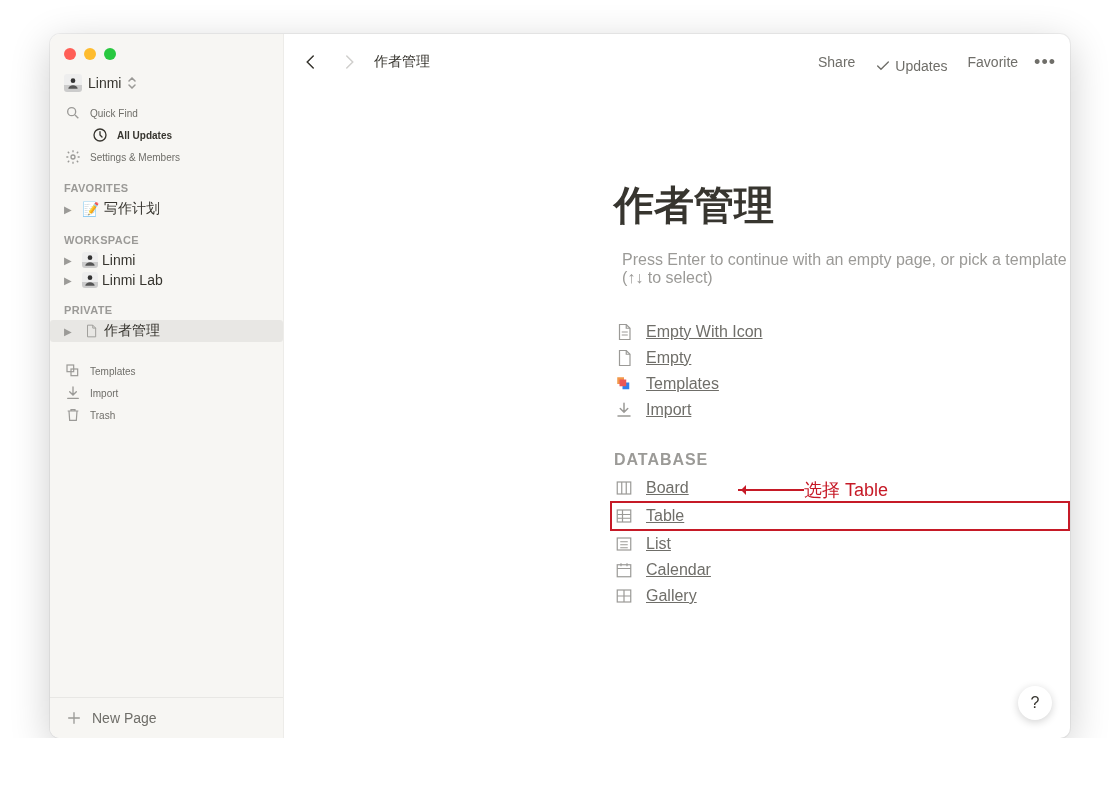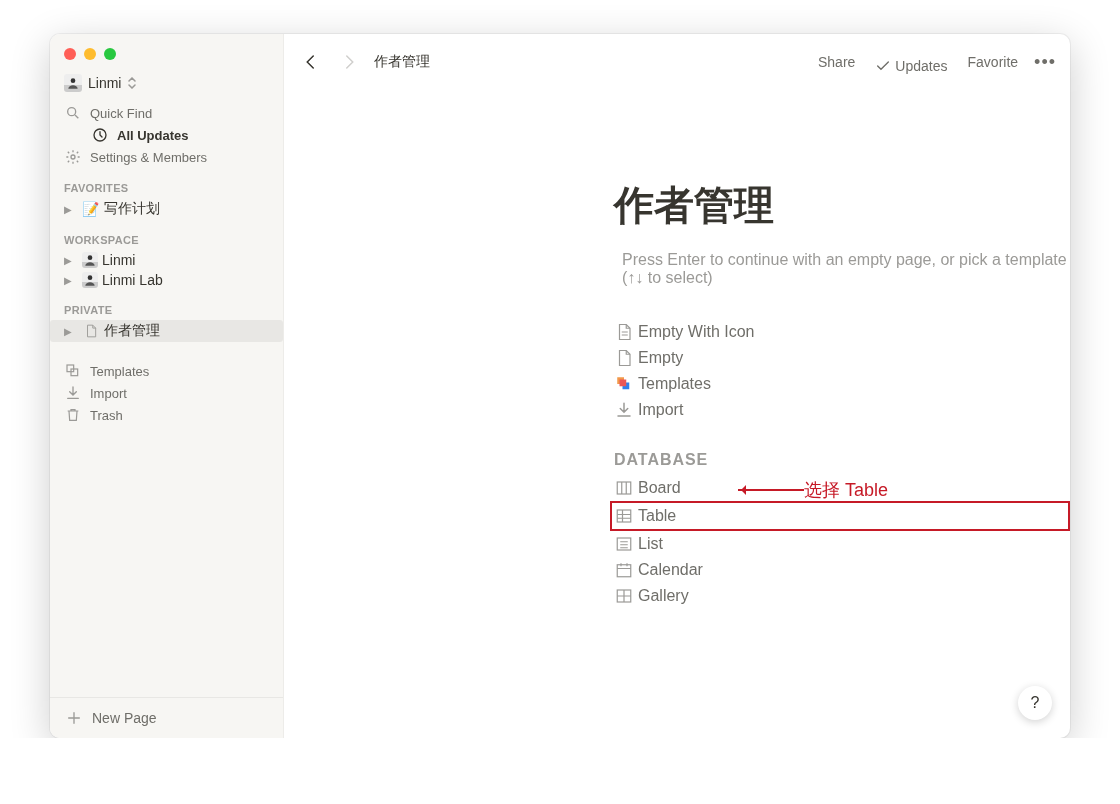--- a/index.html
+++ b/index.html
@@ -42,21 +42,21 @@
     width: 18px; height: 18px; border-radius: 3px;
     background: linear-gradient(#eee 60%, #ccc 60%);
     display:flex; align-items:center; justify-content:center;
   }
   .avatar svg { width: 14px; height: 14px; }
   .updown { color: #9b9a97; }
 
   .sb-item {
     display: flex; align-items: center; gap: 8px;
     padding: 3px 14px;
-    font-size: 13px; color: #6f6e69; font-weight: 500;
+    font-size: 10px; color: #6f6e69; font-weight: 500;
     cursor: pointer;
     border-radius: 3px;
   }
   .sb-item.strong { color: #37352f; font-weight: 600; padding-left: 41px; }
   .sb-item .ic { width: 18px; display:flex; justify-content:center; color:#9b9a97; }
   .sb-item .ic.col { color:#37352f; }
 
   .sb-section-label {
     font-size: 11px; font-weight: 600; color: #9b9a97;
     letter-spacing: 0.03em;
@@ -109,24 +109,25 @@
   .title {
     font-size: 40px; font-weight: 700; color:#37352f;
     margin-bottom: 18px;
   }
   .placeholder {
     font-size: 16px; color:#9b9a97;
     margin-bottom: 32px;
     margin-left: 8px;
   }
   .option-row {
-    display:flex; gap:4px;
+    display:flex; gap:12px;
     padding: 4px 0;
     font-size: 16px; color:#6f6e69;
     cursor:pointer;
+    text-decoration:underline;
   }
   .option-row .oic { width:20px; display:flex; justify-content:center; color:#9b9a97; }
   .option-row.highlight {
     border: 2px solid #c61a27;
     padding: 4px 46px 4px 2px;
     margin-left: -4px;
     position: relative;
   }
   .db-label {
     font-size: 16px; font-weight:600; color:#9b9a97;

